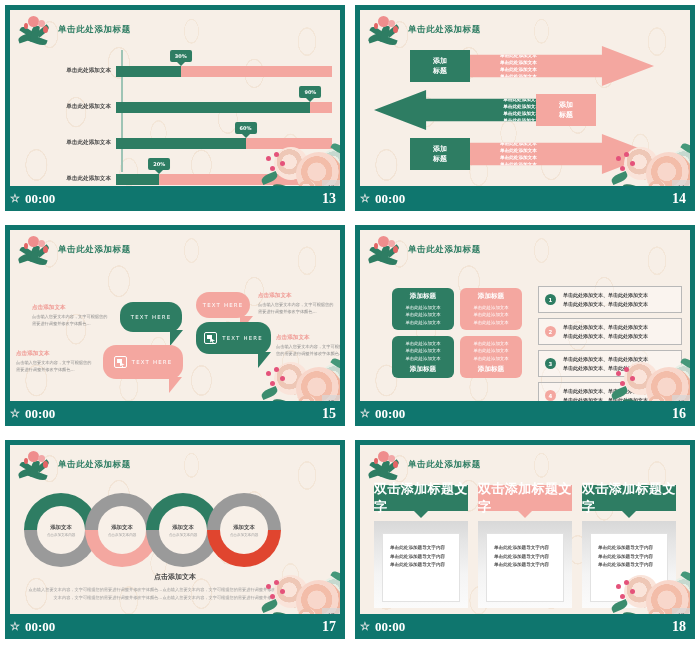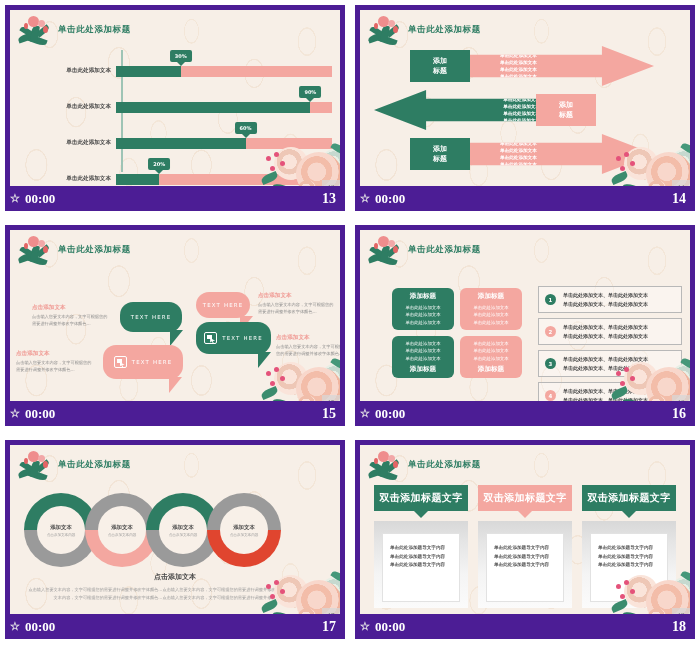--- a/index.html
+++ b/index.html
@@ -11,21 +11,21 @@
   }
   .grid {
     width: 700px; height: 648px;
     display: grid;
     grid-template-columns: 350px 350px;
     grid-template-rows: 220px 215px 213px;
   }
   .cell { position: relative; width: 350px; overflow: hidden; background: #ffffff; }
   .slide-wrap {
     position: absolute; left: 4px; top: 4px;
-    width: 342px; background: #4c1d95;
+    width: 342px; background: #0f766e;
     border: 1px solid #ffffff;
     display: flex; flex-direction: column;
   }
   .r1 .slide-wrap { height: 208px; }
   .r2 .slide-wrap { height: 203px; }
   .r3 .slide-wrap { height: 201px; }
 
   .canvas {
     position: relative; margin: 5px 5px 0 5px;
     background: #f7efe7; overflow: hidden;
@@ -241,21 +241,21 @@
   .s17-cap h4 { font-size: 7px; color: #4a4a4a; font-weight: bold; margin-bottom: 4px;
     font-family: "DejaVu Sans", sans-serif; }
   .s17-cap p { font-size: 4.2px; color: #9a9a9a; line-height: 1.85;
     font-family: "DejaVu Sans", sans-serif; }
 
   
   .s18 { position: absolute; left: 14px; right: 14px; top: 40px; bottom: 6px; display: flex; gap: 10px; }
   .s18-col { flex: 1; display: flex; flex-direction: column; }
   .s18-head {
     position: relative; height: 26px; display: flex; align-items: center; justify-content: center;
-    color: #ffffff; font-size: 10px; font-weight: bold; letter-spacing: .4px;
+    color: #ffffff; font-size: 13px; font-weight: bold; letter-spacing: .4px;
     font-family: "DejaVu Sans", sans-serif;
   }
   .s18-head.green { background: #2e7d63; }
   .s18-head.pink { background: #f4a7a0; }
   .s18-head:after {
     content: ''; position: absolute; left: 50%; top: 100%; transform: translateX(-50%);
     border-left: 7px solid transparent; border-right: 7px solid transparent;
     border-top: 7px solid currentColor;
   }
   .s18-head.green:after { border-top-color: #2e7d63; }

